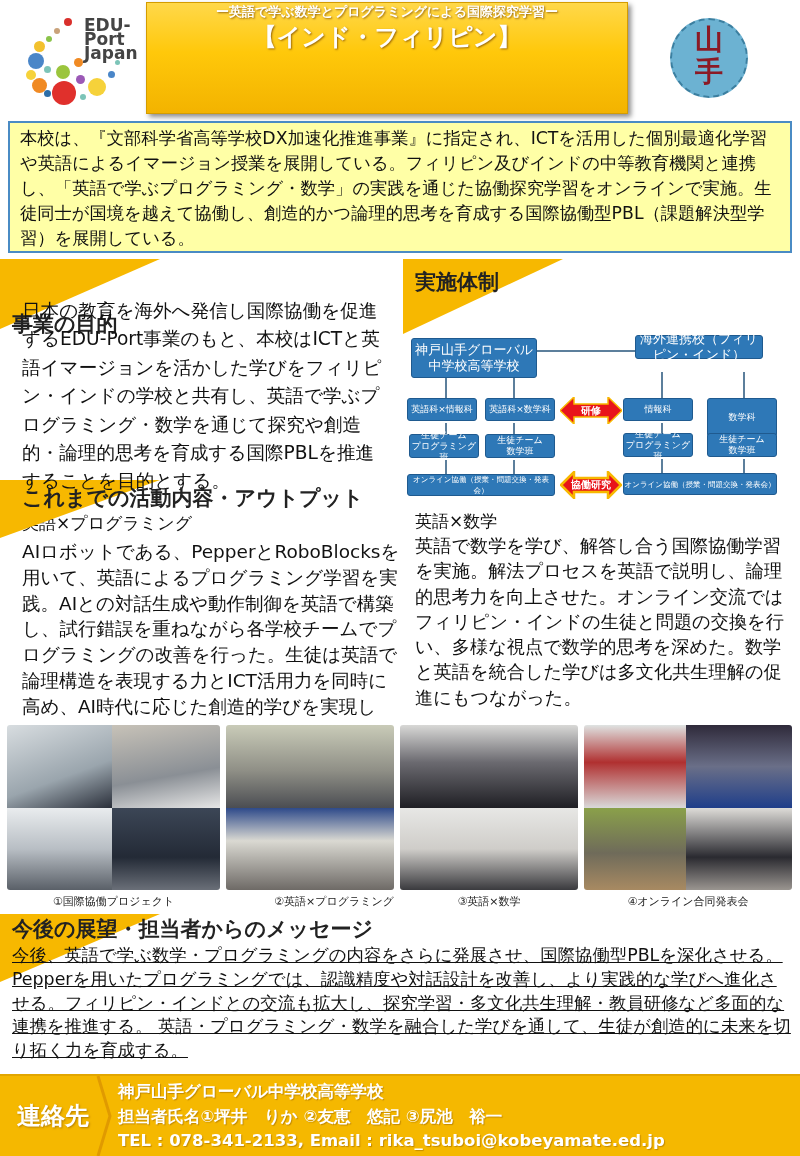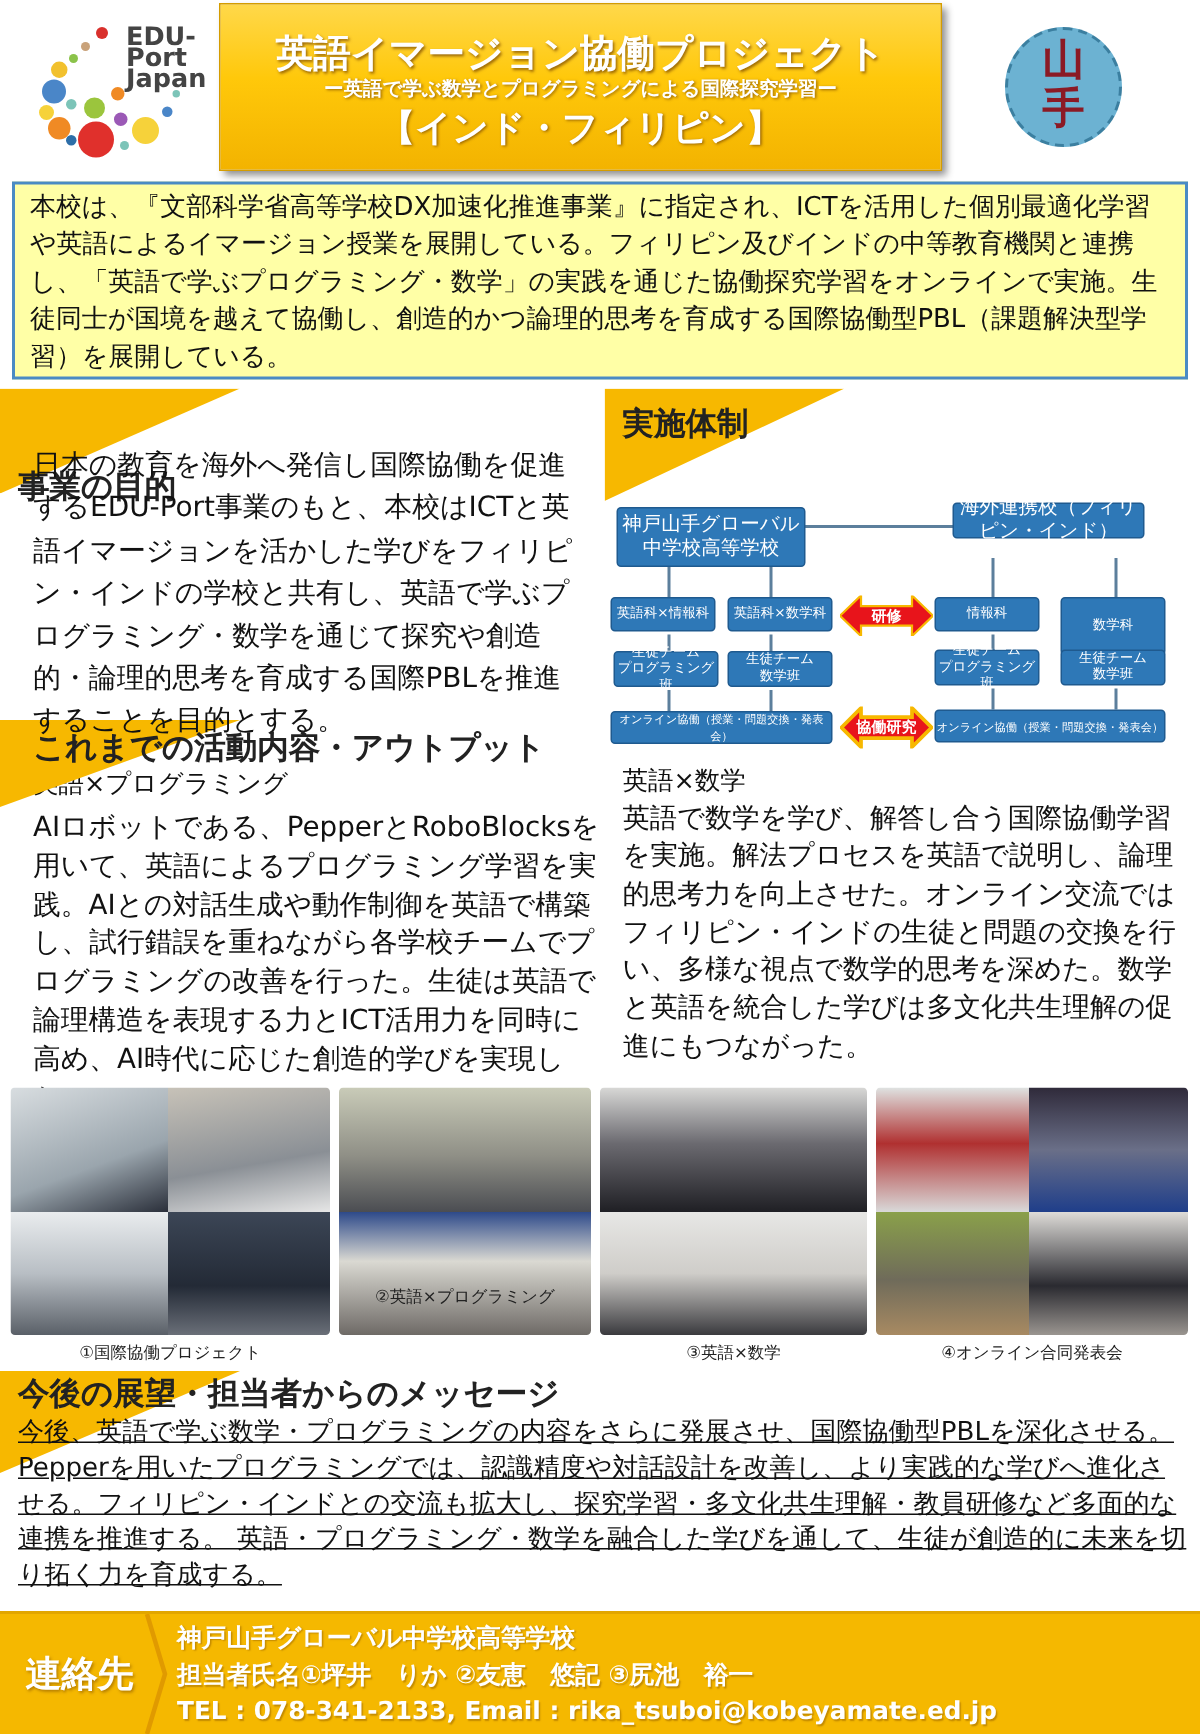--- a/index.html
+++ b/index.html
@@ -112,21 +112,20 @@
   <span class="dot" style="left:66px;top:86px;width:6px;height:6px;background:#7cc4b8;"></span>
   <span class="dot" style="left:94px;top:63px;width:7px;height:7px;background:#4a86c8;"></span>
   <span class="dot" style="left:101px;top:52px;width:5px;height:5px;background:#7cc4b8;"></span>
   <div class="txt">
     <div>EDU-Port</div>
     <div>Japan</div>
   </div>
 </div>
 
 <div class="title-box">
-  <div class="title-main">英語イマージョン協働プロジェクト</div>
   <div class="title-sub">ー英語で学ぶ数学とプログラミングによる国際探究学習ー</div>
   <div class="title-region">【インド・フィリピン】</div>
 </div>
 
 <div class="logo-school">
   <div class="seal"></div>
   <div class="kanji">
     <div>山</div>
     <div>手</div>
   </div>
@@ -236,21 +235,21 @@
   <div class="q" style="left:105px;top:0;width:108px;height:83px;background:linear-gradient(170deg,#c7c2b8,#8a8f95 60%,#e6e6e6);"></div>
   <div class="q" style="left:0;top:83px;width:105px;height:82px;background:linear-gradient(180deg,#e9ecee,#b8bec4 50%,#5a6068);"></div>
   <div class="q" style="left:105px;top:83px;width:108px;height:82px;background:linear-gradient(180deg,#3c4656,#232a36 60%,#6a6f78);"></div>
 </div>
 <div class="caption" style="left:7px;top:895px;width:213px;">①国際協働プロジェクト</div>
 
 <div class="photo" style="left:226px;top:725px;width:168px;height:165px;">
   <div class="q" style="left:0;top:0;width:168px;height:83px;background:linear-gradient(180deg,#c9cbb8,#8f8f86 55%,#4b4d52);"></div>
   <div class="q" style="left:0;top:83px;width:168px;height:82px;background:linear-gradient(180deg,#2e4a8a 0%,#dad9d2 40%,#6e6a66 100%);"></div>
 </div>
-<div class="caption" style="left:226px;top:858px;width:168px;">②英語×プログラミング</div>
+<div class="caption" style="left:226px;top:895px;width:168px;text-align:right;">②英語×プログラミング</div>
 
 <div class="photo" style="left:400px;top:725px;width:178px;height:165px;">
   <div class="q" style="left:0;top:0;width:178px;height:83px;background:linear-gradient(180deg,#d8d8d6,#6b6a70 45%,#1f1f24);"></div>
   <div class="q" style="left:0;top:83px;width:178px;height:82px;background:linear-gradient(180deg,#e7e7e5,#cfcdc9 50%,#3a3a3e);"></div>
 </div>
 <div class="caption" style="left:400px;top:895px;width:178px;">③英語×数学</div>
 
 <div class="photo" style="left:584px;top:725px;width:208px;height:165px;">
   <div class="q" style="left:0;top:0;width:102px;height:83px;background:linear-gradient(180deg,#dfe3e2,#b03030 45%,#d9d9d9);"></div>
   <div class="q" style="left:102px;top:0;width:106px;height:83px;background:linear-gradient(180deg,#2f2a3a,#6a6f88 50%,#1f3e8a);"></div>

